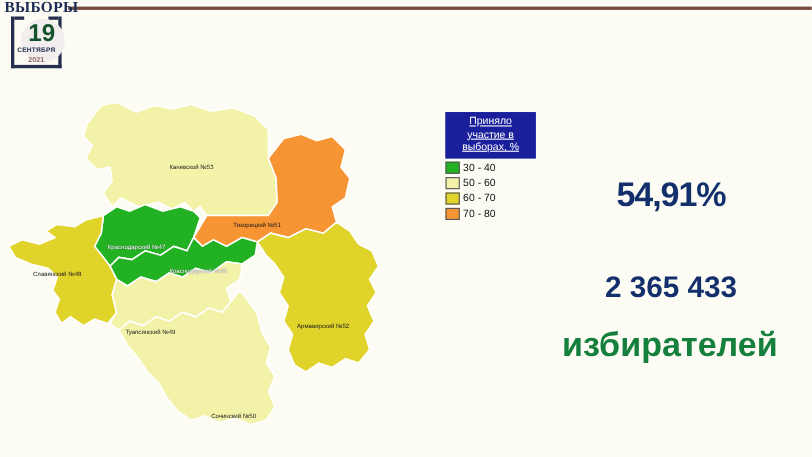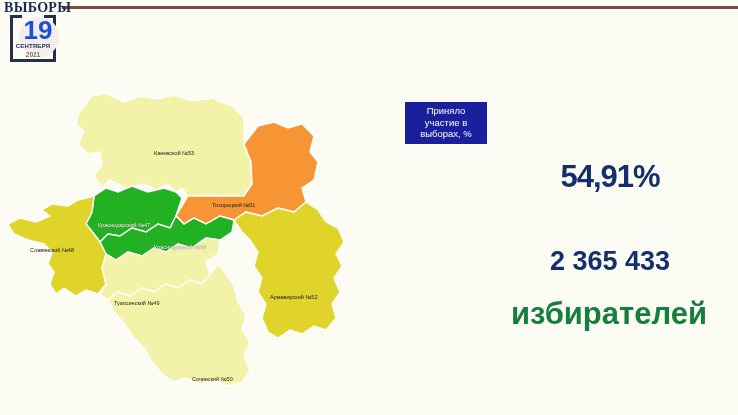--- a/index.html
+++ b/index.html
@@ -34,21 +34,21 @@
     content:"";position:absolute;top:0;width:9px;height:3px;background:#25304f;
   }
   .logo-bracket:before{left:0;}
   .logo-bracket:after{right:0;}
   .logo-circle{
     position:absolute;left:9px;top:2px;width:40px;height:40px;border-radius:50%;
     background:#f3eeee;
   }
   .logo-19{
     position:absolute;left:8px;top:1px;width:40px;height:28px;
-    font-size:26px;font-weight:bold;color:#1d4ed8;line-height:28px;text-align:center;
+    font-size:22px;font-weight:bold;color:#14532d;line-height:28px;text-align:center;
   }
   .logo-mon{
     position:absolute;left:2px;top:27px;width:42px;height:9px;
     font-size:6px;font-weight:bold;color:#25304f;text-align:center;line-height:9px;
     letter-spacing:.2px;
   }
   .logo-year{
     position:absolute;left:2px;top:35px;width:42px;height:9px;
     font-size:6.5px;font-weight:bold;color:#8d6a64;text-align:center;line-height:9px;
   }
@@ -63,20 +63,21 @@
 
   
   .legend{
     position:absolute;left:405px;top:102px;width:82px;
   }
   .legend-head{
     background:#1a1f9c;color:#ffffff;
     font-size:9.5px;line-height:11.5px;text-align:center;
     padding:2px 2px 3px 2px;
     border:1px solid #1a1f9c;
+    text-decoration:underline;
   }
   .legend-rows{padding-top:2px;}
   .legend-row{display:flex;align-items:center;height:13px;margin-bottom:1px;}
   .legend-swatch{
     width:13px;height:11px;border:1px solid #555;box-sizing:border-box;margin-right:3px;
   }
   .legend-label{font-size:9.5px;color:#111;line-height:11px;}
 
   
   .stat-pct{
@@ -116,20 +117,38 @@
       <div class="logo-circle"></div>
       <div class="logo-19">19</div>
       <div class="logo-mon">СЕНТЯБРЯ</div>
       <div class="logo-year">2021</div>
     </div>
   </div>
 
 
   <div class="legend">
     <div class="legend-head">Приняло участие в выборах, %</div>
+    <div class="legend-rows">
+      <div class="legend-row">
+        <span class="legend-swatch" style="background:#22b122"></span>
+        <span class="legend-label">30 - 40</span>
+      </div>
+      <div class="legend-row">
+        <span class="legend-swatch" style="background:#f2f2a8"></span>
+        <span class="legend-label">50 - 60</span>
+      </div>
+      <div class="legend-row">
+        <span class="legend-swatch" style="background:#e0d32a"></span>
+        <span class="legend-label">60 - 70</span>
+      </div>
+      <div class="legend-row">
+        <span class="legend-swatch" style="background:#f79433"></span>
+        <span class="legend-label">70 - 80</span>
+      </div>
+    </div>
   </div>
 
   <div class="stat-pct">54,91%</div>
   <div class="stat-num">2 365 433</div>
   <div class="stat-word">избирателей</div>
 
   <div class="map-wrap">
     <svg class="map-svg" width="350" height="322" viewBox="0 0 350 322">
       <g stroke="#ffffff" stroke-width="1.4">
 

